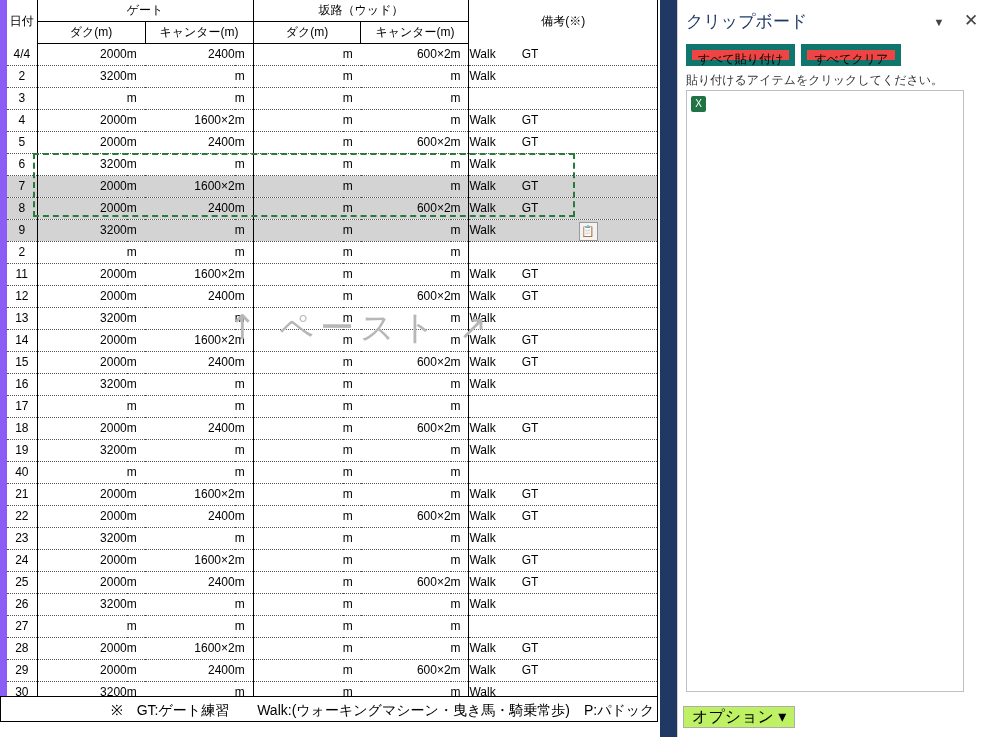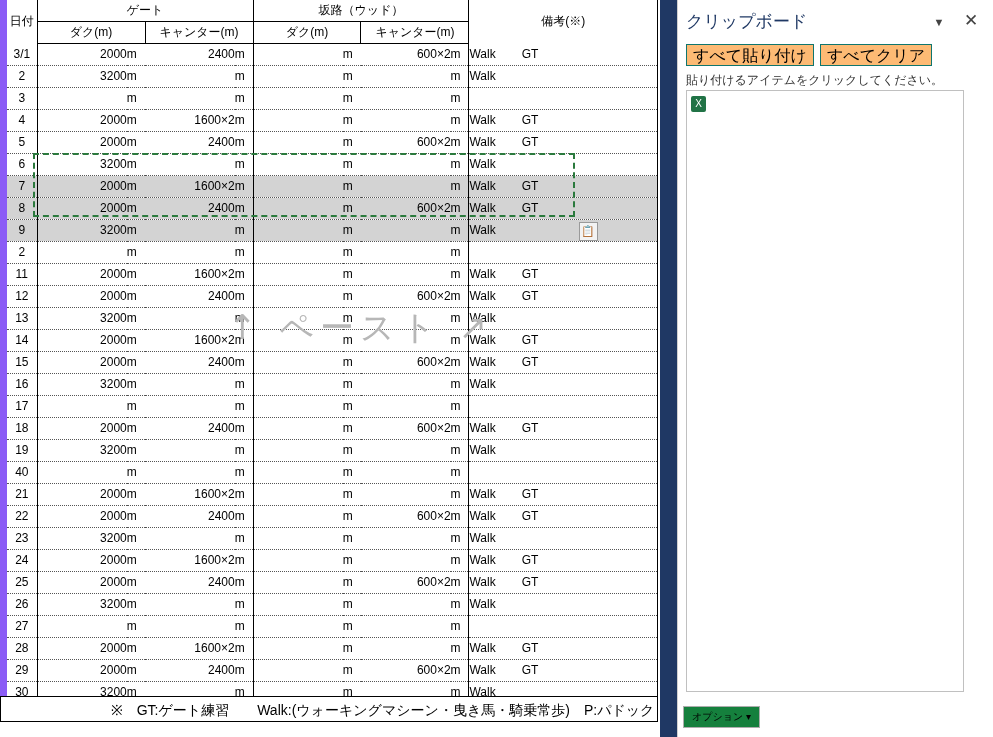--- a/index.html
+++ b/index.html
@@ -179,23 +179,23 @@
     cursor: pointer;
   }
   #pane-buttons {
     padding: 4px 8px 0 8px;
     display: flex;
     gap: 6px;
   }
   .pane-btn {
     height: 22px;
     min-width: 100px;
-    background: #fdba74;
-    border: 1px solid #0f766e;
-    font-size: 16px;
+    background: #ef4444;
+    border: 6px solid #0f766e;
+    font-size: 12px;
     color: #000;
     cursor: pointer;
     font-family: "Liberation Sans", sans-serif;
   }
   #pane-hint {
     padding: 6px 8px 4px 8px;
     font-size: 12px;
     color: #333;
   }
   #pane-list {
@@ -226,23 +226,23 @@
     border-radius: 2px;
   }
   .clip-text { flex: 1 1 auto; }
   #pane-options {
     position: absolute;
     left: 683px; top: 706px;
   }
   #opt-btn {
     height: 22px;
     padding: 0 8px;
-    background: #15803d;
+    background: #bef264;
     border: 1px solid #adadad;
-    font-size: 10px;
+    font-size: 16px;
     cursor: pointer;
     font-family: "Liberation Sans", sans-serif;
   }
 </style>
 </head>
 <body>
 
 <div id="root">
 
   <div id="sheet">
@@ -268,21 +268,21 @@
         </tr>
         <tr>
           <th class="hdr-sub bd-b bd-r" colspan="2">ダク(m)</th>
           <th class="hdr-sub bd-b bd-r" colspan="2">キャンター(m)</th>
           <th class="hdr-sub bd-b bd-r" colspan="2">ダク(m)</th>
           <th class="hdr-sub bd-b bd-r" colspan="2">キャンター(m)</th>
         </tr>
       </thead>
       <tbody id="tbody">
           <tr>
-            <td class="ctr bd-l bd-r dotted-b">3/1</td>
+            <td class="ctr bd-l bd-r dotted-b">4/4</td>
             <td class="num dotted-b">2000</td>
             <td class="unit dotted-b">m</td>
             <td class="num dotted-b">2400</td>
             <td class="unit bd-r dotted-b">m</td>
             <td class="num dotted-b"></td>
             <td class="unit dotted-b">m</td>
             <td class="num dotted-b">600×2</td>
             <td class="unit bd-r dotted-b">m</td>
             <td class="lft bd-r dotted-b"><span>Walk</span><span style="margin-left: 26px;">GT</span></td>
           </tr>

